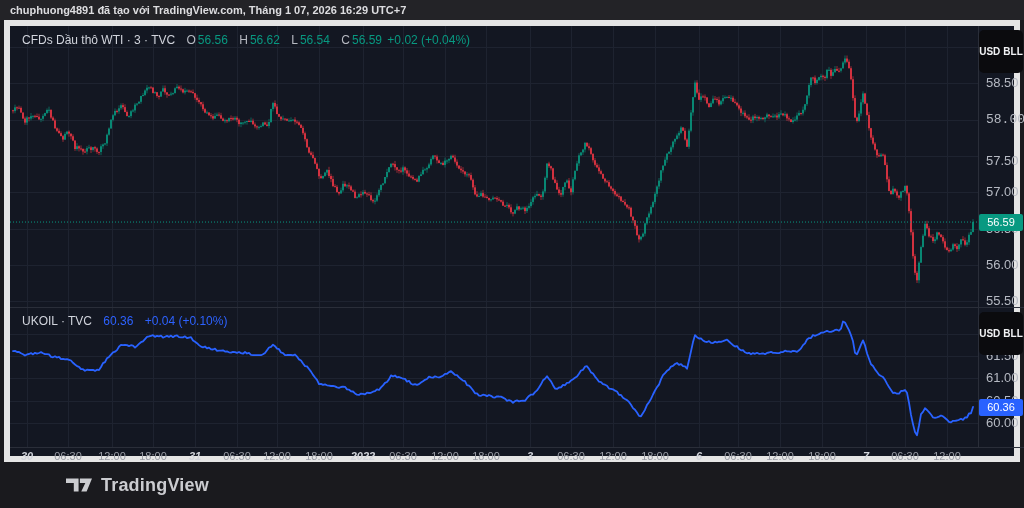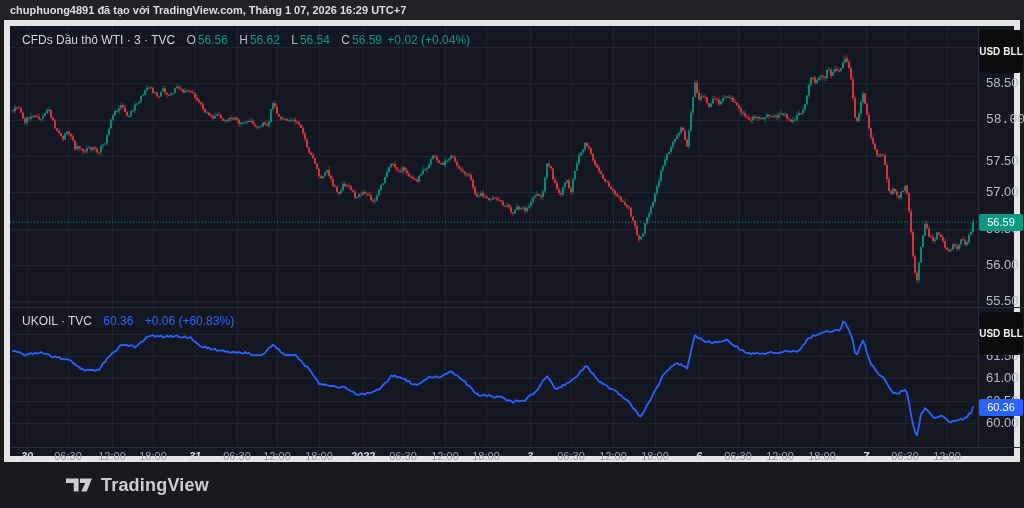--- a/index.html
+++ b/index.html
@@ -1084,21 +1084,21 @@
       <span class="lg-k">O</span><span class="lg-v">56.56</span>
       <span class="lg-k">H</span><span class="lg-v">56.62</span>
       <span class="lg-k">L</span><span class="lg-v">56.54</span>
       <span class="lg-k">C</span><span class="lg-v">56.59</span>
       <span class="lg-v">+0.02 (+0.04%)</span>
     </div>
 
     <div class="legend legend-bottom">
       <span class="lg-title">UKOIL · TVC</span>
       <span class="lg-v-blue">60.36</span>
-      <span class="lg-v-blue">+0.06 (+60.83%)</span>
+      <span class="lg-v-blue">+0.04 (+0.10%)</span>
     </div>
 
     <div id="yaxis">
         <div class="ylabel" style="top: 50.3618px;">58.50</div>
         <div class="ylabel" style="top: 86.6667px; font-family: Liberation Mono, monospace;">58.00</div>
         <div class="ylabel" style="top: 128px;">57.50</div>
         <div class="ylabel" style="top: 159.276px;">57.00</div>
         <div class="ylabel" style="top: 195.581px;">56.50</div>
         <div class="ylabel" style="top: 231.886px;">56.00</div>
         <div class="ylabel" style="top: 268.191px;">55.50</div>

